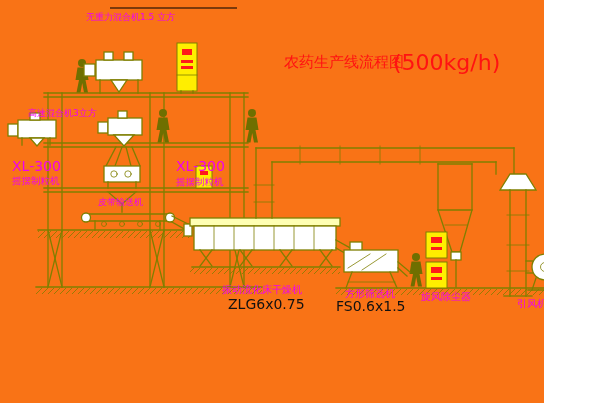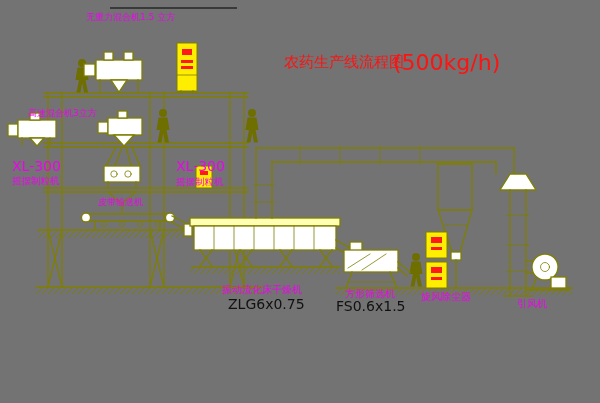--- a/index.html
+++ b/index.html
@@ -1,16 +1,16 @@
 <!DOCTYPE html>
 <html><head>
 <meta charset="utf-8">
 <style>
   html,body{margin:0;padding:0;background:#fff;}
-  .canvas{position:relative;width:600px;height:403px;background:#737373;overflow:hidden;
+  .canvas{position:relative;width:544px;height:403px;background:#f97316;overflow:hidden;
           font-family:"DejaVu Sans",sans-serif;text-decoration:underline;}
   svg{display:block;}
   .ol{stroke:#7f7f00;fill:none;stroke-width:1.3;stroke-linecap:square;}
   .olthin{stroke:#7f7f00;fill:none;stroke-width:0.8;}
   .wht{fill:#ffffff;stroke:#7f7f00;stroke-width:1.3;}
   .yel{fill:#ffee00;stroke:#7f7f00;stroke-width:1;}
   .paleyel{fill:#ffffb3;stroke:#7f7f00;stroke-width:1.3;}
   .redmark{fill:#ff1a1a;stroke:none;}
   .blkline{stroke:#000000;stroke-width:1.2;}
   .person{fill:#6f6f00;stroke:none;}

